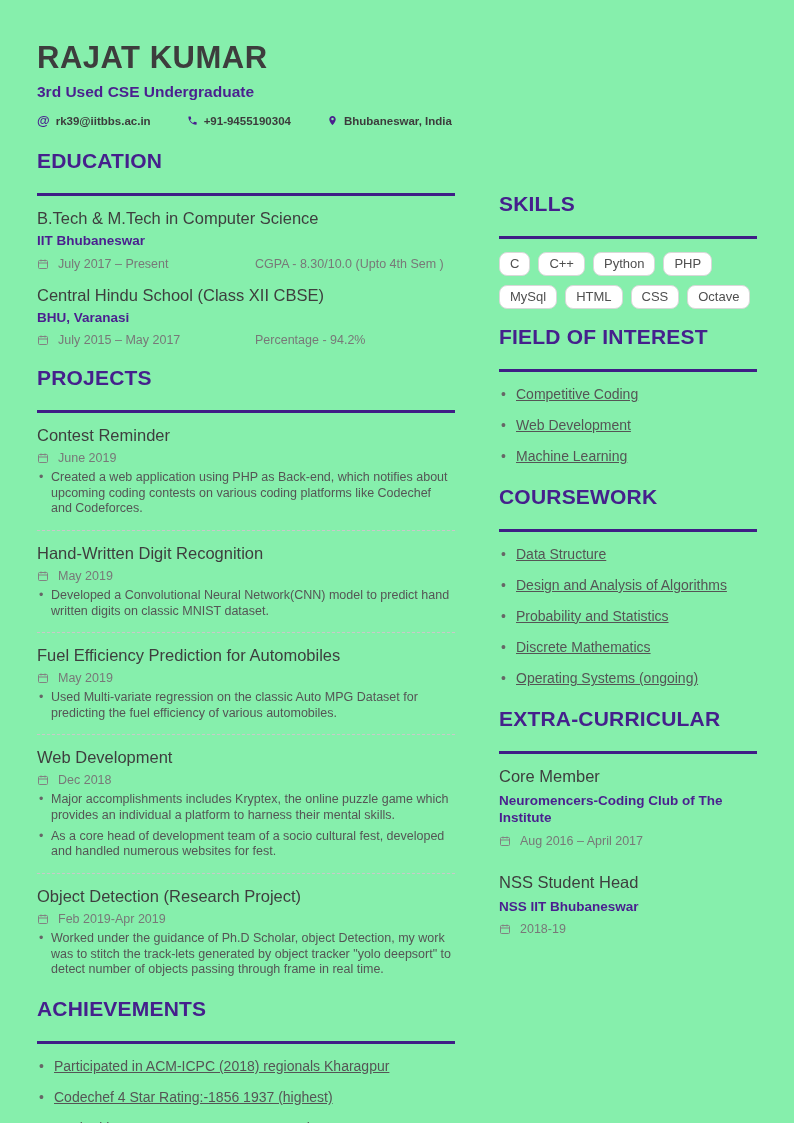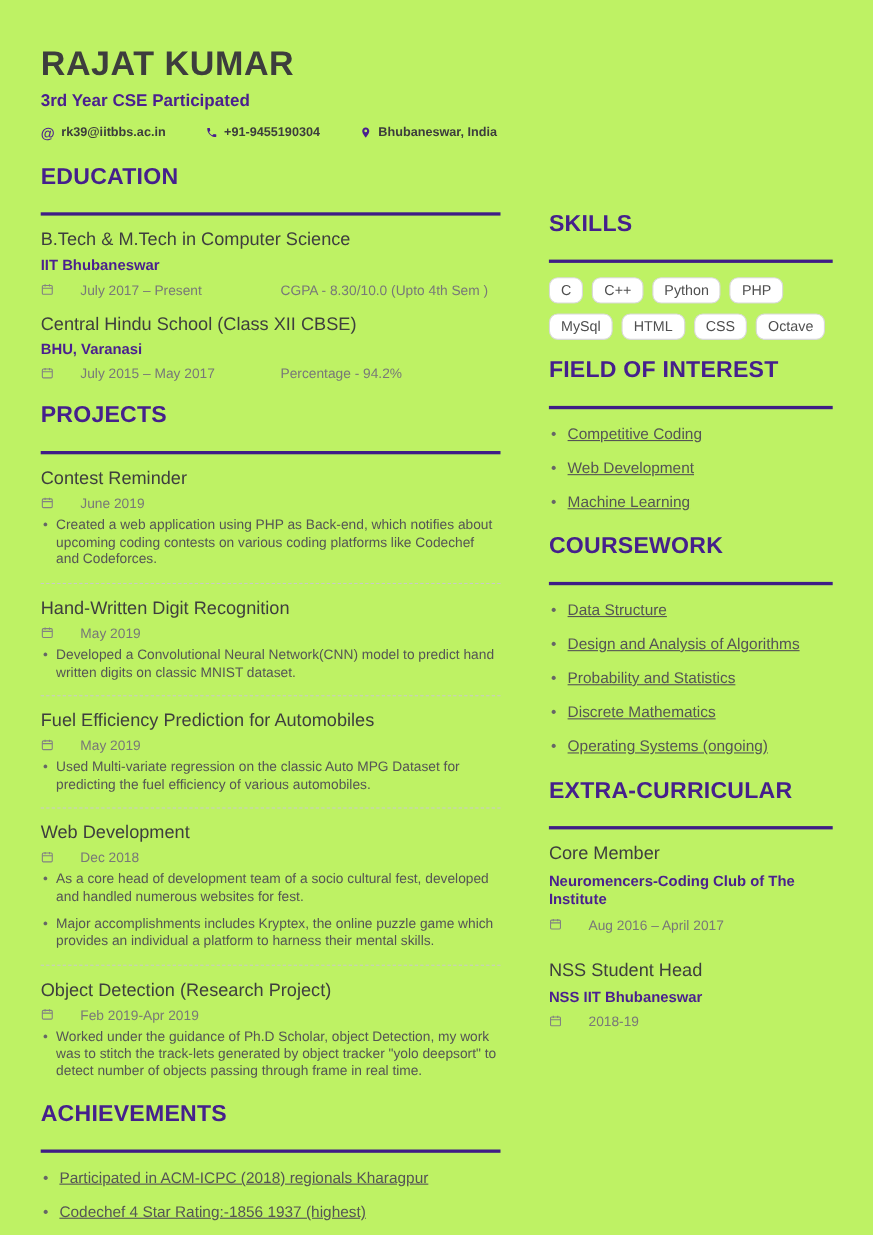--- a/index.html
+++ b/index.html
@@ -1,18 +1,18 @@
 <!DOCTYPE html>
 <html><head>
 <meta charset="utf-8">
 <style>
   html,body{margin:0;padding:0;background:#e8e8e8;}
   .page{
     width:794px;height:1123px;box-sizing:border-box;
-    margin:0 auto;background:#bef264;
+    margin:0 auto;background:#86efac;
     padding:40px 37px 0 37px;
     font-family:"Liberation Sans", sans-serif;
     overflow:hidden;position:relative;
   }
   
   .name{font-size:31px;font-weight:800;color:#3d3d3d;margin:0;letter-spacing:.5px;}
   .subtitle{margin-top:7px;font-size:15.5px;font-weight:700;color:#4a1f8f;}
   .contact-row{margin-top:13px;display:flex;align-items:center;gap:36px;
     font-size:11.5px;font-weight:700;color:#3c3c3c;}
   .contact-item{display:flex;align-items:center;gap:6px;}
@@ -24,21 +24,21 @@
   .col-right{width:258px;flex:none;}
   section{margin-bottom:19px;}
   h2.sec{
     font-size:21px;font-weight:800;color:#45208c;margin:0 0 13px 0;
     padding-bottom:20px;border-bottom:3px solid #3f1d86;letter-spacing:.2px;
   }
   
   .entry-title{font-size:16.5px;color:#3e3e3e;}
   .entry-org{margin-top:4px;font-size:13.5px;font-weight:700;color:#4a1f8f;line-height:1.3;}
   .meta-row{margin-top:7px;display:flex;align-items:center;font-size:12.5px;color:#787878;}
-  .meta-date{display:flex;gap:24px;width:218px;flex:none;}
+  .meta-date{display:flex;align-items:center;gap:9px;width:218px;flex:none;}
   .edu-entry{margin-bottom:15px;}
   .proj .meta-row{margin-top:6px;}
   ul.bullets{list-style:none;margin:5px 0 0 0;padding:0;}
   ul.bullets li{position:relative;padding-left:14px;font-size:12.5px;color:#555;
     line-height:1.25;margin-bottom:5px;}
   ul.bullets li::before{content:"\2022";position:absolute;left:2px;color:#666;}
   .divider{border:none;border-top:1px dashed #c9c9c9;margin:13px 0;}
   ul.biglist{list-style:none;margin:6px 0 0 0;padding:0;}
   ul.biglist li{position:relative;padding-left:17px;font-size:14px;color:#555;
     line-height:1.3;margin-bottom:13px;text-decoration:underline;}
@@ -52,21 +52,21 @@
   .xc-role{font-size:16.5px;color:#3e3e3e;}
   .xc-org{margin-top:6px;font-size:13.5px;font-weight:700;color:#4a1f8f;line-height:1.3;}
 </style>
 </head>
 <body>
 
 <div class="page">
 
   <header>
     <h1 class="name">RAJAT KUMAR</h1>
-    <div class="subtitle">3rd Year CSE Participated</div>
+    <div class="subtitle">3rd Used CSE Undergraduate</div>
     <div class="contact-row">
       <span class="contact-item">
         <span class="at-glyph">@</span>
         <span>rk39@iitbbs.ac.in</span>
       </span>
       <span class="contact-item">
         <svg class="icon-svg" width="11" height="11" viewBox="0 0 24 24" fill="#4a1f8f">
             <path d="M6.62 10.79c1.44 2.83 3.76 5.14 6.59 6.59l2.2-2.2c.27-.27.67-.36 1.02-.24 1.12.37 2.33.57 3.57.57.55 0 1 .45 1 1V20c0 .55-.45 1-1 1-9.39 0-17-7.61-17-17 0-.55.45-1 1-1h3.5c.55 0 1 .45 1 1 0 1.25.2 2.45.57 3.57.11.35.03.74-.25 1.02l-2.2 2.2z"></path>
           </svg>
         <span>+91-9455190304</span>
@@ -189,22 +189,22 @@
               <svg class="icon-svg" width="12" height="12" viewBox="0 0 24 24" fill="none" stroke="#828282" stroke-width="2">
                   <rect x="3" y="5" width="18" height="16" rx="2"></rect>
                   <line x1="3" y1="10" x2="21" y2="10"></line>
                   <line x1="8" y1="3" x2="8" y2="7"></line>
                   <line x1="16" y1="3" x2="16" y2="7"></line>
                 </svg>
               <span>Dec 2018</span>
             </span>
           </div>
           <ul class="bullets">
+            <li>Major accomplishments includes Kryptex, the online puzzle game which provides an individual a platform to harness their mental skills.</li>
             <li style="margin-bottom:9px;">As a core head of development team of a socio cultural fest, developed and handled numerous websites for fest.</li>
-            <li>Major accomplishments includes Kryptex, the online puzzle game which provides an individual a platform to harness their mental skills.</li>
           </ul>
         </div>
         <hr class="divider">
 
         <div class="proj">
           <div class="entry-title">Object Detection (Research Project)</div>
           <div class="meta-row">
             <span class="meta-date">
               <svg class="icon-svg" width="12" height="12" viewBox="0 0 24 24" fill="none" stroke="#828282" stroke-width="2">
                   <rect x="3" y="5" width="18" height="16" rx="2"></rect>

